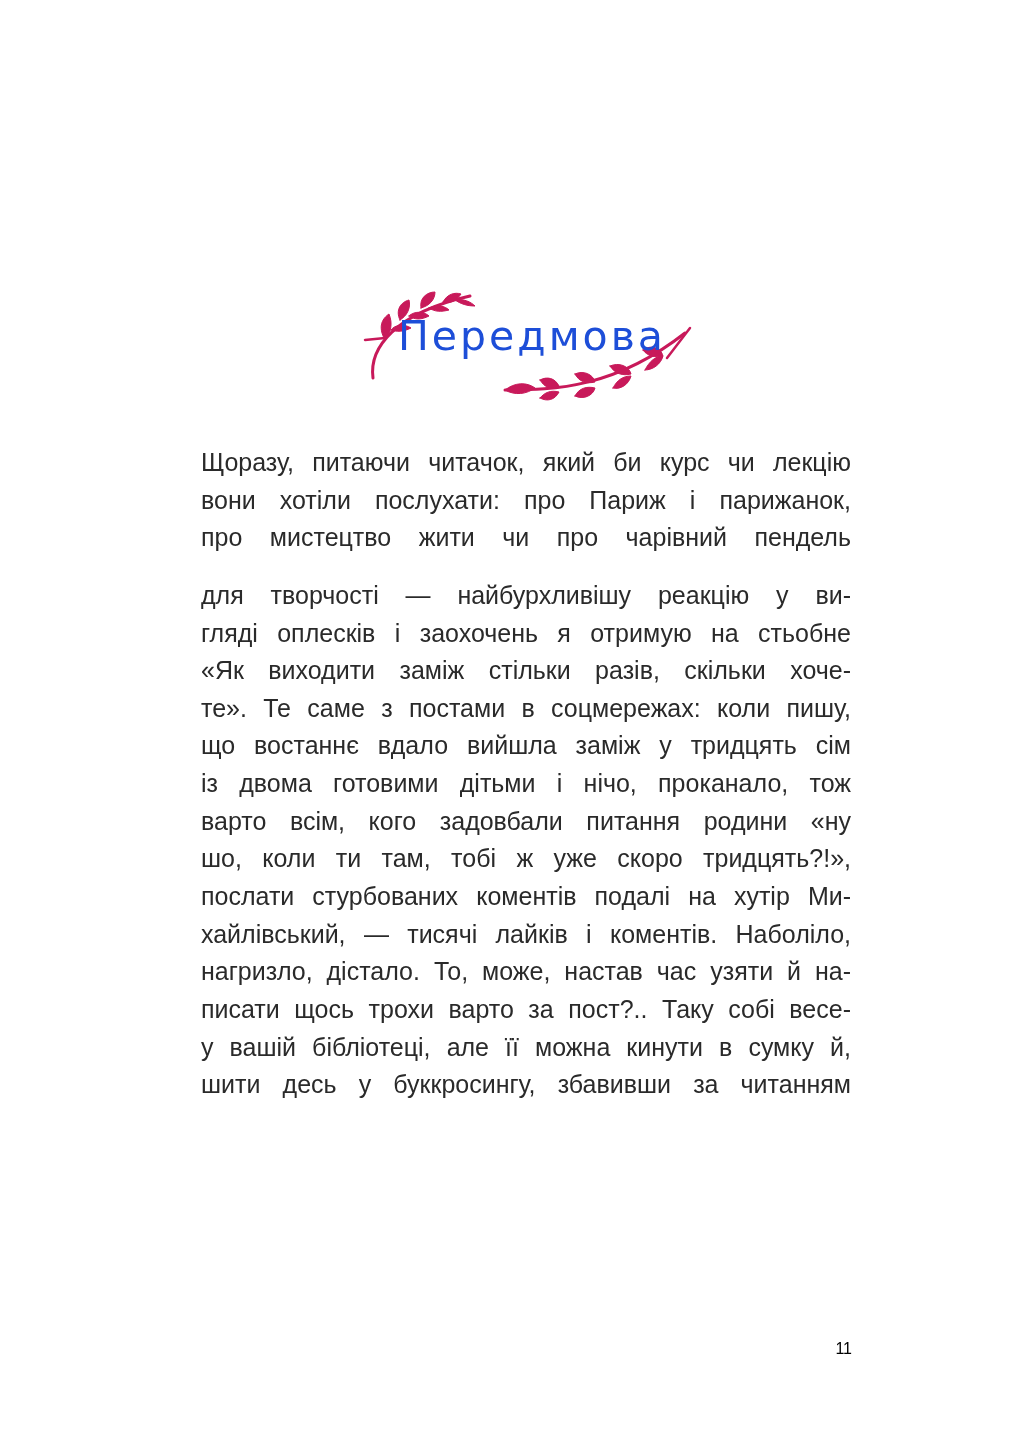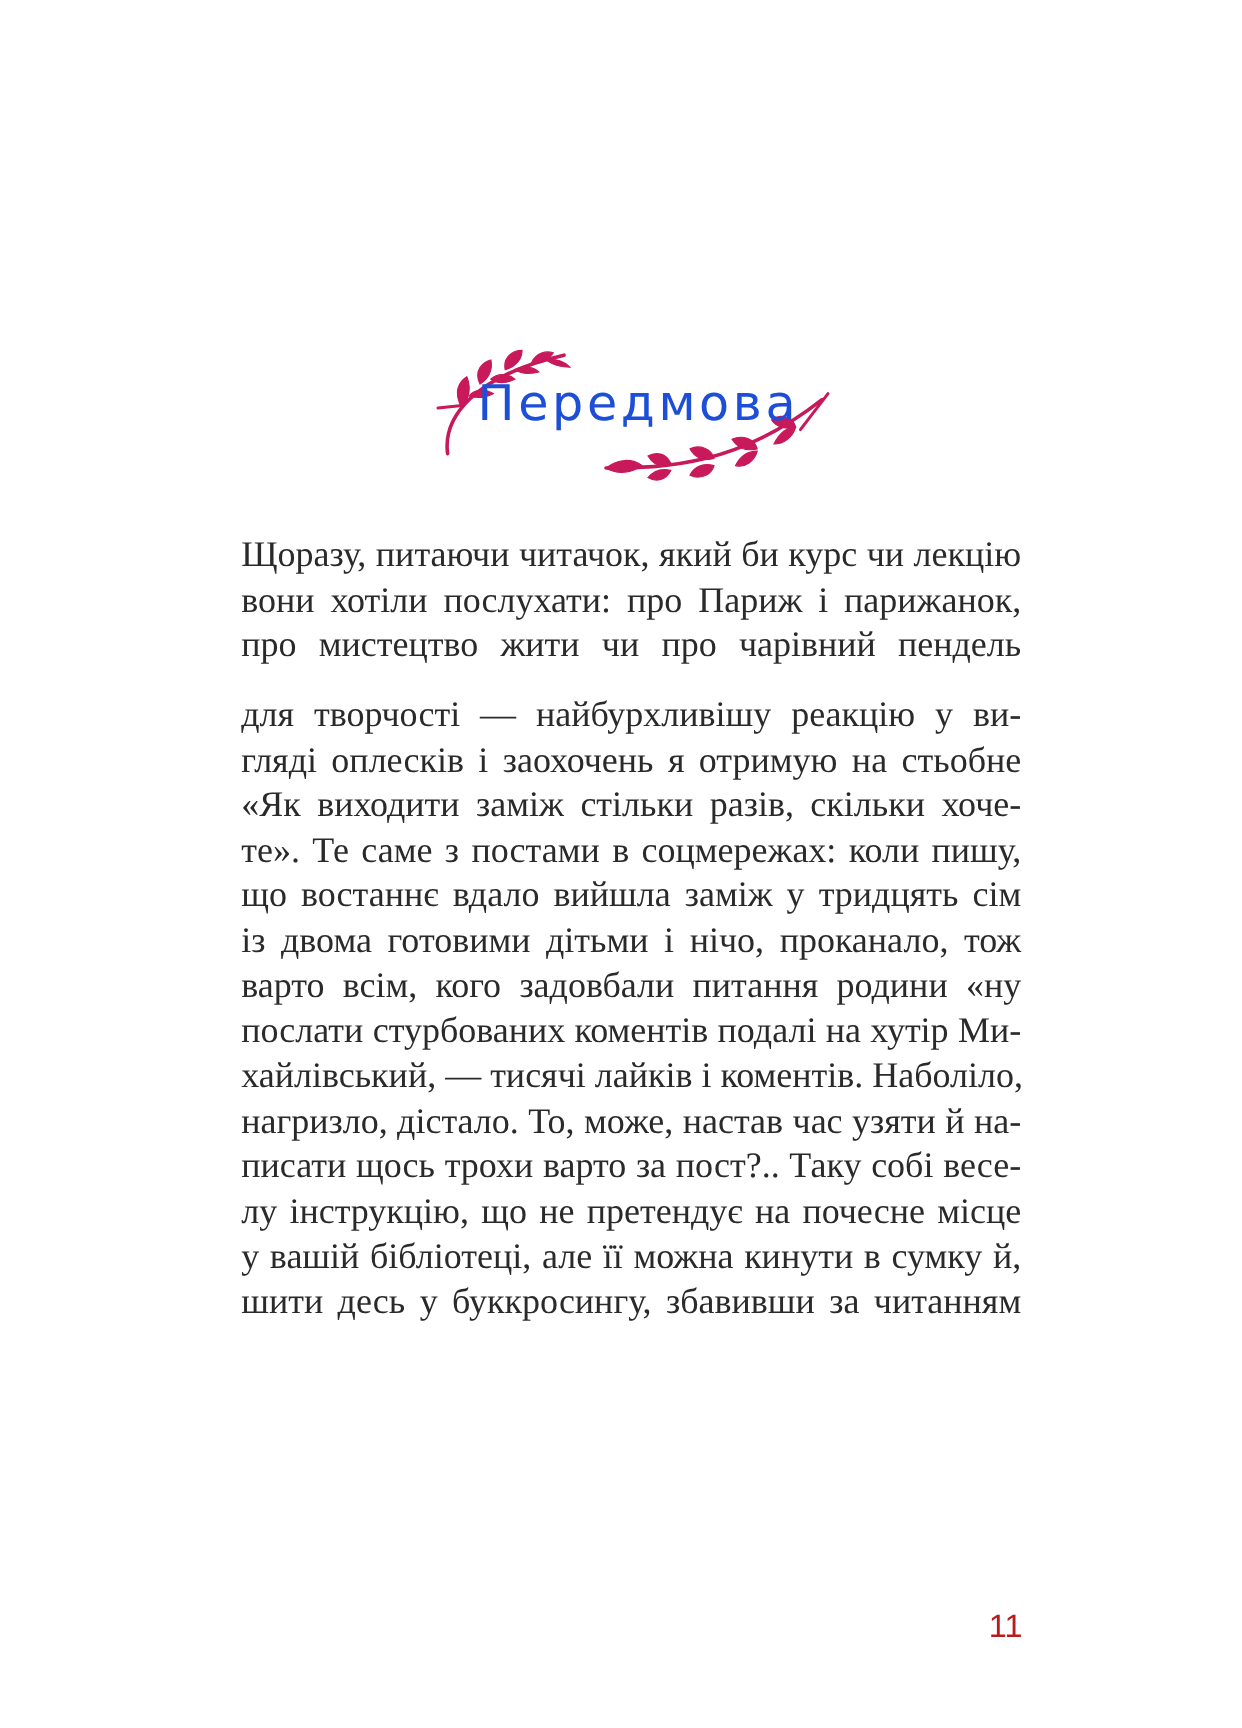--- a/index.html
+++ b/index.html
@@ -24,39 +24,39 @@
       letter-spacing: 3px;
       color: #1d4ed8;
       font-weight: normal;
       margin: 0;
       line-height: 1;
     }
     .body-text {
       position: absolute;
       left: 201px; top: 444px;
       width: 650px;
-      font-family: Liberation Serif, serif;
-      font-size: 30px;
+      font-family: Liberation Sans, sans-serif;
+      font-size: 25px;
       color: #2a2a2a;
     }
     .line {
       height: 37.65px;
       line-height: 37.65px;
       white-space: nowrap;
       text-align: justify;
       text-align-last: justify;
       transform-origin: left center;
     }
     .line.last { text-align-last: justify; }
     .page-number {
       position: absolute;
       right: 183px; top: 1340px;
       font-family: "Liberation Sans", sans-serif;
-      font-size: 27px;
-      color: #b91c1c;
+      font-size: 16px;
+      color: #000000;
     }
   </style>
 </head>
 <body>
 
 <div class="heading-block">
   <svg width="345" height="140" viewBox="0 0 345 140">
     <g fill="#c8195a" stroke="#c8195a" stroke-linecap="round">
 
       <path d="M18 100 C 14 70, 40 35, 115 18" fill="none" stroke-width="3"></path>
@@ -90,22 +90,22 @@
   <div class="line" style="display: block; width: 650px;">Щоразу, питаючи читачок, який би курс чи лекцію</div>
   <div class="line" style="display: block; width: 650px;">вони хотіли послухати: про Париж і парижанок,</div>
   <div class="line" style="display: block; width: 650px;">про мистецтво жити чи про чарівний пендель</div>
   <div class="line" style="display: block; width: 650px; margin-top: 20px;">для творчості — найбурхливішу реакцію у ви-</div>
   <div class="line" style="display: block; width: 650px;">гляді оплесків і заохочень я отримую на стьобне</div>
   <div class="line" style="display: block; width: 650px;">«Як виходити заміж стільки разів, скільки хоче-</div>
   <div class="line" style="display: block; width: 650px;">те». Те саме з постами в соцмережах: коли пишу,</div>
   <div class="line" style="display: block; width: 650px;">що востаннє вдало вийшла заміж у тридцять сім</div>
   <div class="line" style="display: block; width: 650px;">із двома готовими дітьми і нічо, проканало, тож</div>
   <div class="line" style="display: block; width: 650px;">варто всім, кого задовбали питання родини «ну</div>
+  <div class="line" style="display: block; width: 650px;">шо, коли ти там, тобі ж уже скоро тридцять?!»,</div>
   <div class="line" style="display: block; width: 650px;">послати стурбованих коментів подалі на хутір Ми-</div>
   <div class="line" style="display: block; width: 650px;">хайлівський, — тисячі лайків і коментів. Наболіло,</div>
   <div class="line" style="display: block; width: 650px;">нагризло, дістало. То, може, настав час узяти й на-</div>
   <div class="line" style="display: block; width: 650px;">писати щось трохи варто за пост?.. Таку собі весе-</div>
-  <div class="line" style="display: block; width: 650px;">лу інструкцію, що не претендує на почесне місце</div>
   <div class="line" style="display: block; width: 650px;">у вашій бібліотеці, але її можна кинути в сумку й,</div>
   <div class="line last" style="display: block; width: 650px;">шити десь у буккросингу, збавивши за читанням</div>
 </div>
 
 <div class="page-number">11</div>
 
 </body></html>

